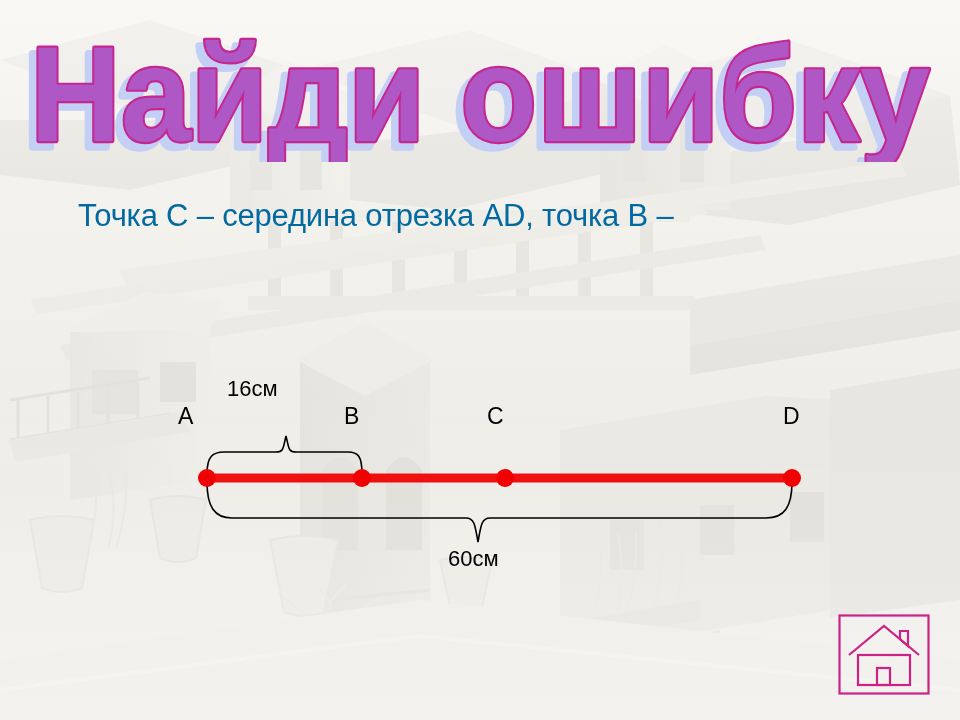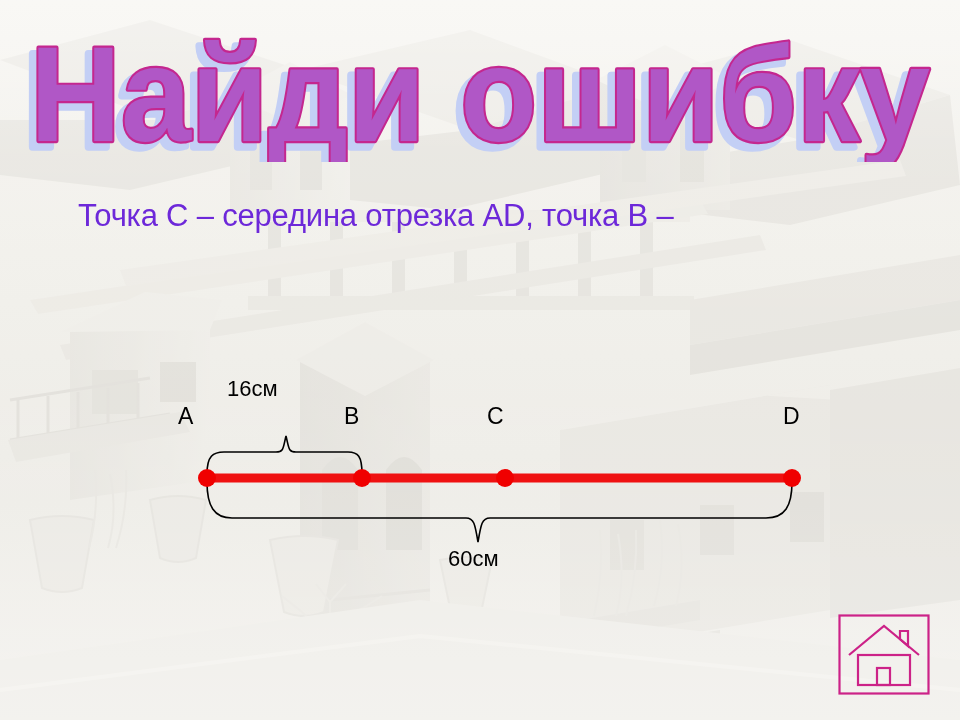--- a/index.html
+++ b/index.html
@@ -48,21 +48,21 @@
 
   
   #statement {
     position: absolute;
     left: 78px;
     top: 196px;
     width: 830px;
     z-index: 6;
     font-size: 31px;
     line-height: 1.30;
-    color: #6d28d9;
+    color: #0369a1;
     font-family: "Liberation Sans", sans-serif;
     letter-spacing: -0.2px;
   }
 
   
   #diagram {
     position: absolute;
     left: 0;
     top: 0;
     width: 960px;

